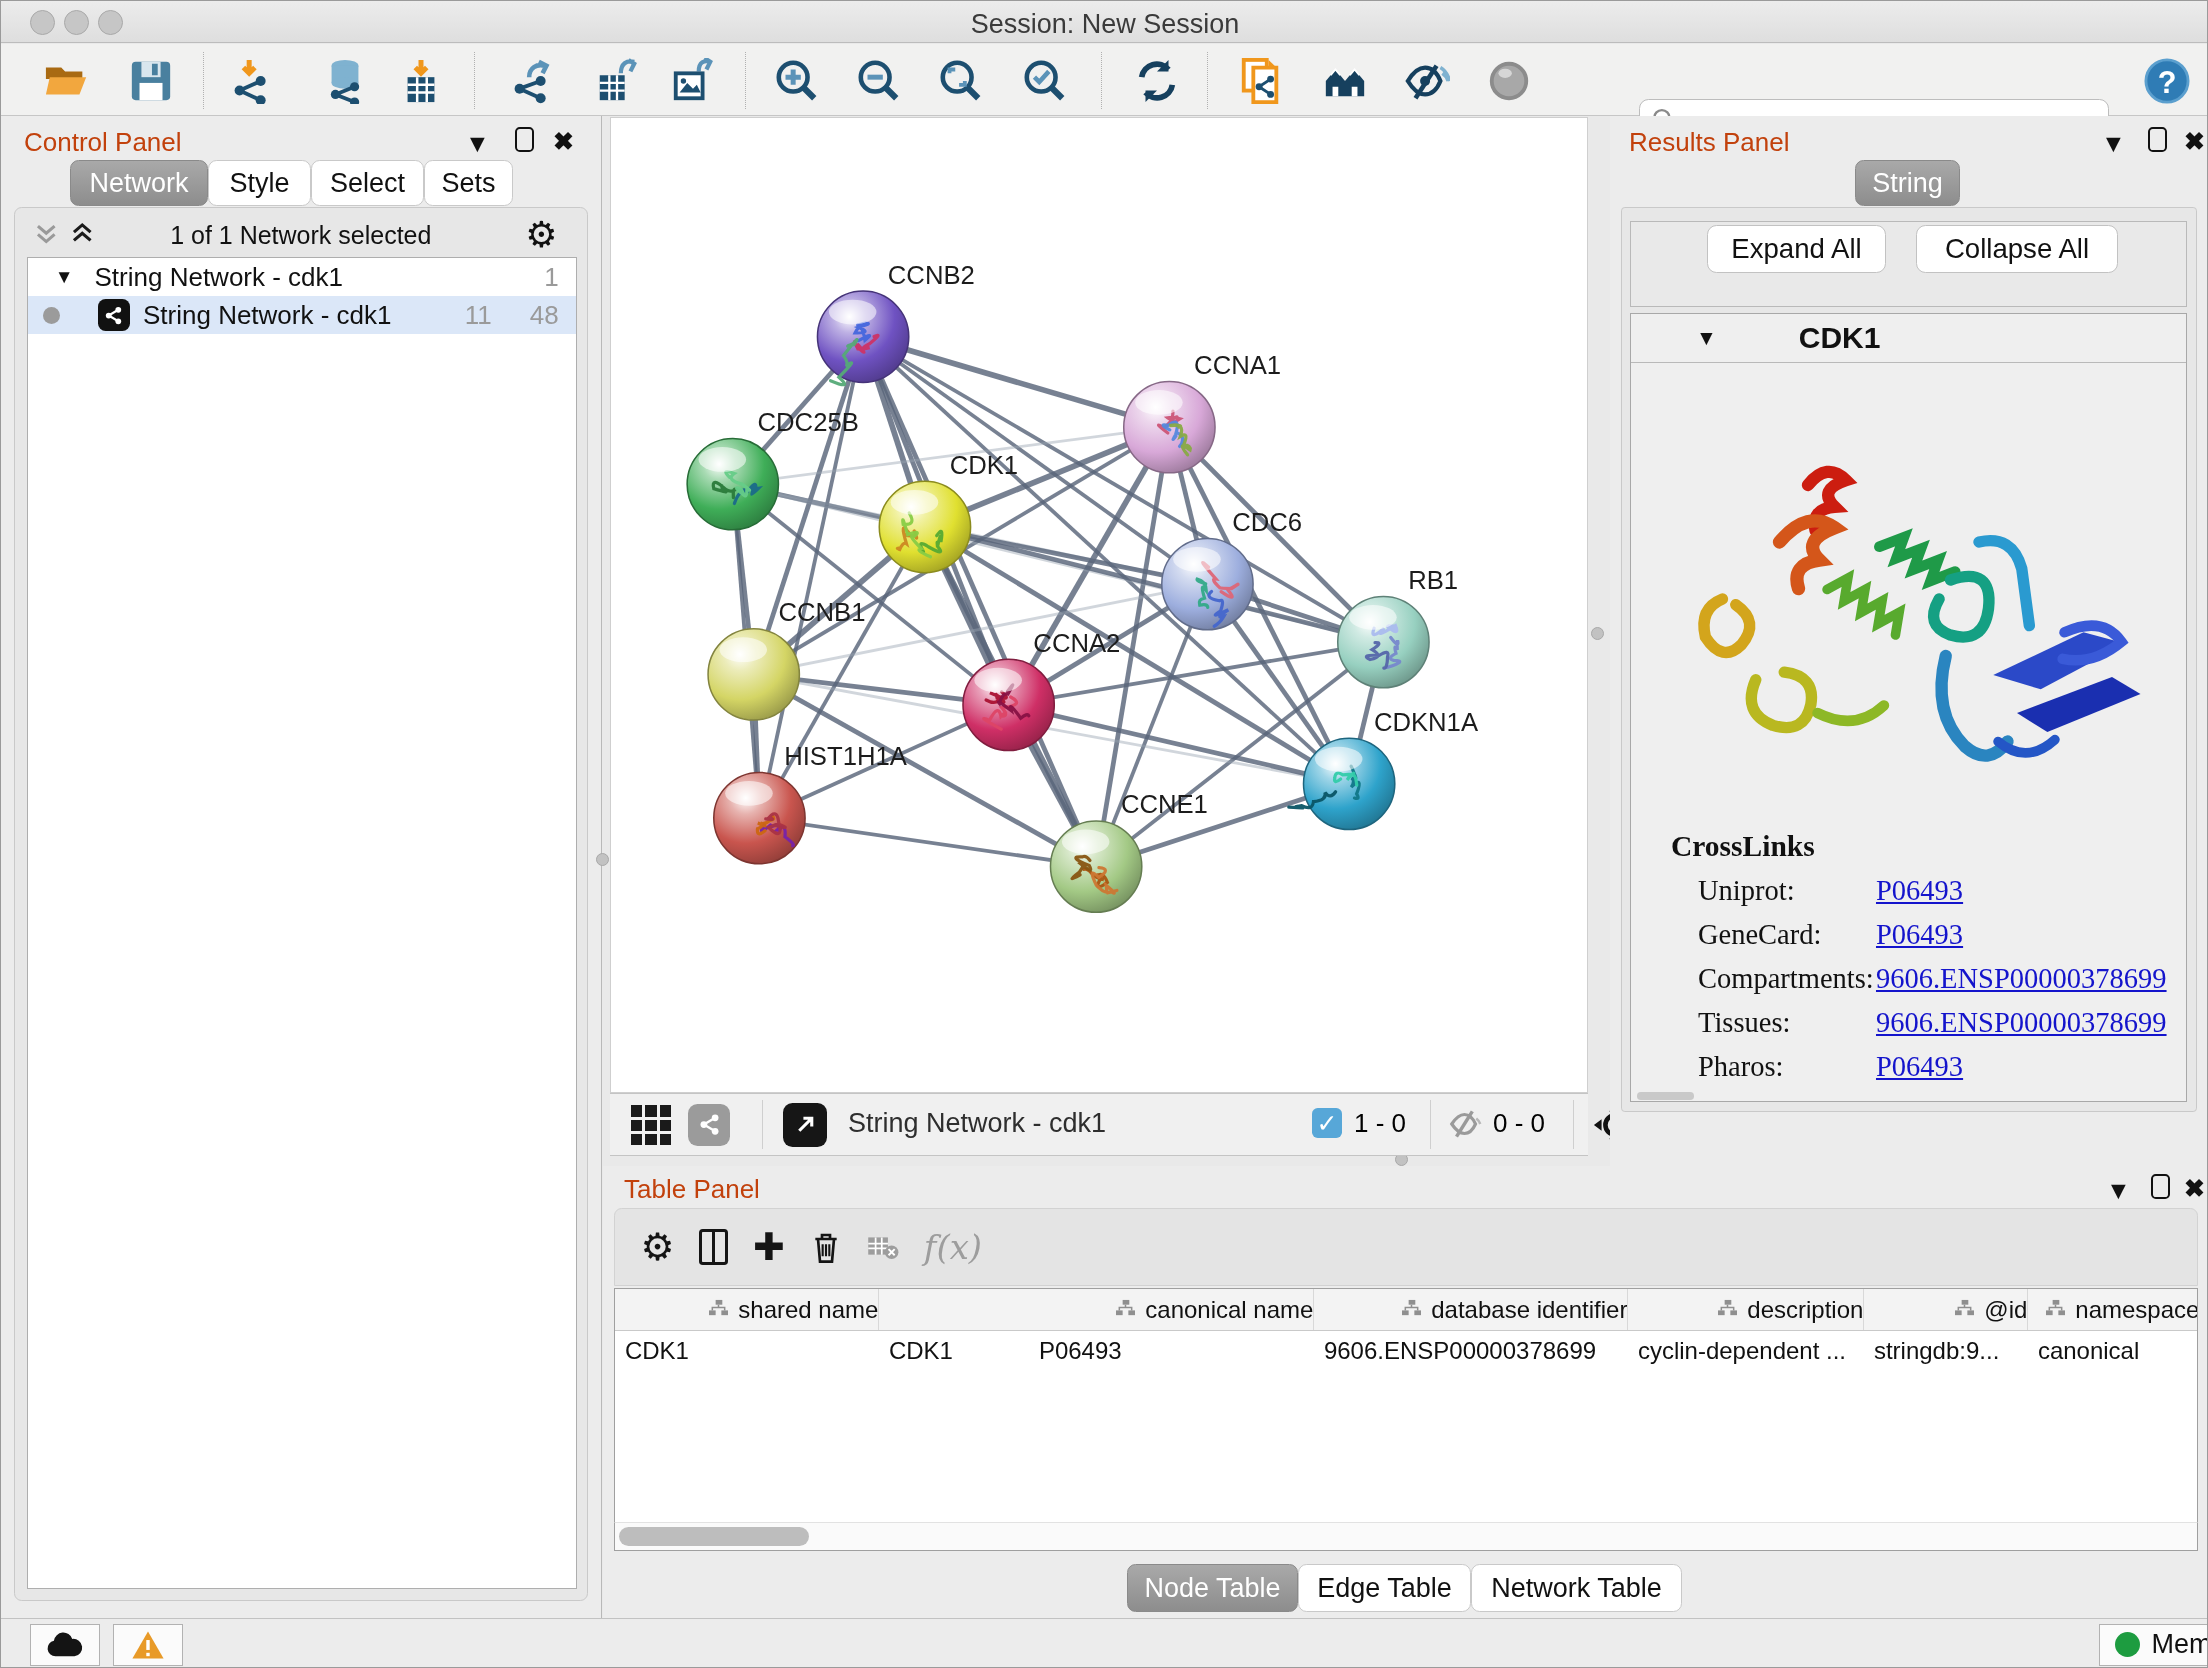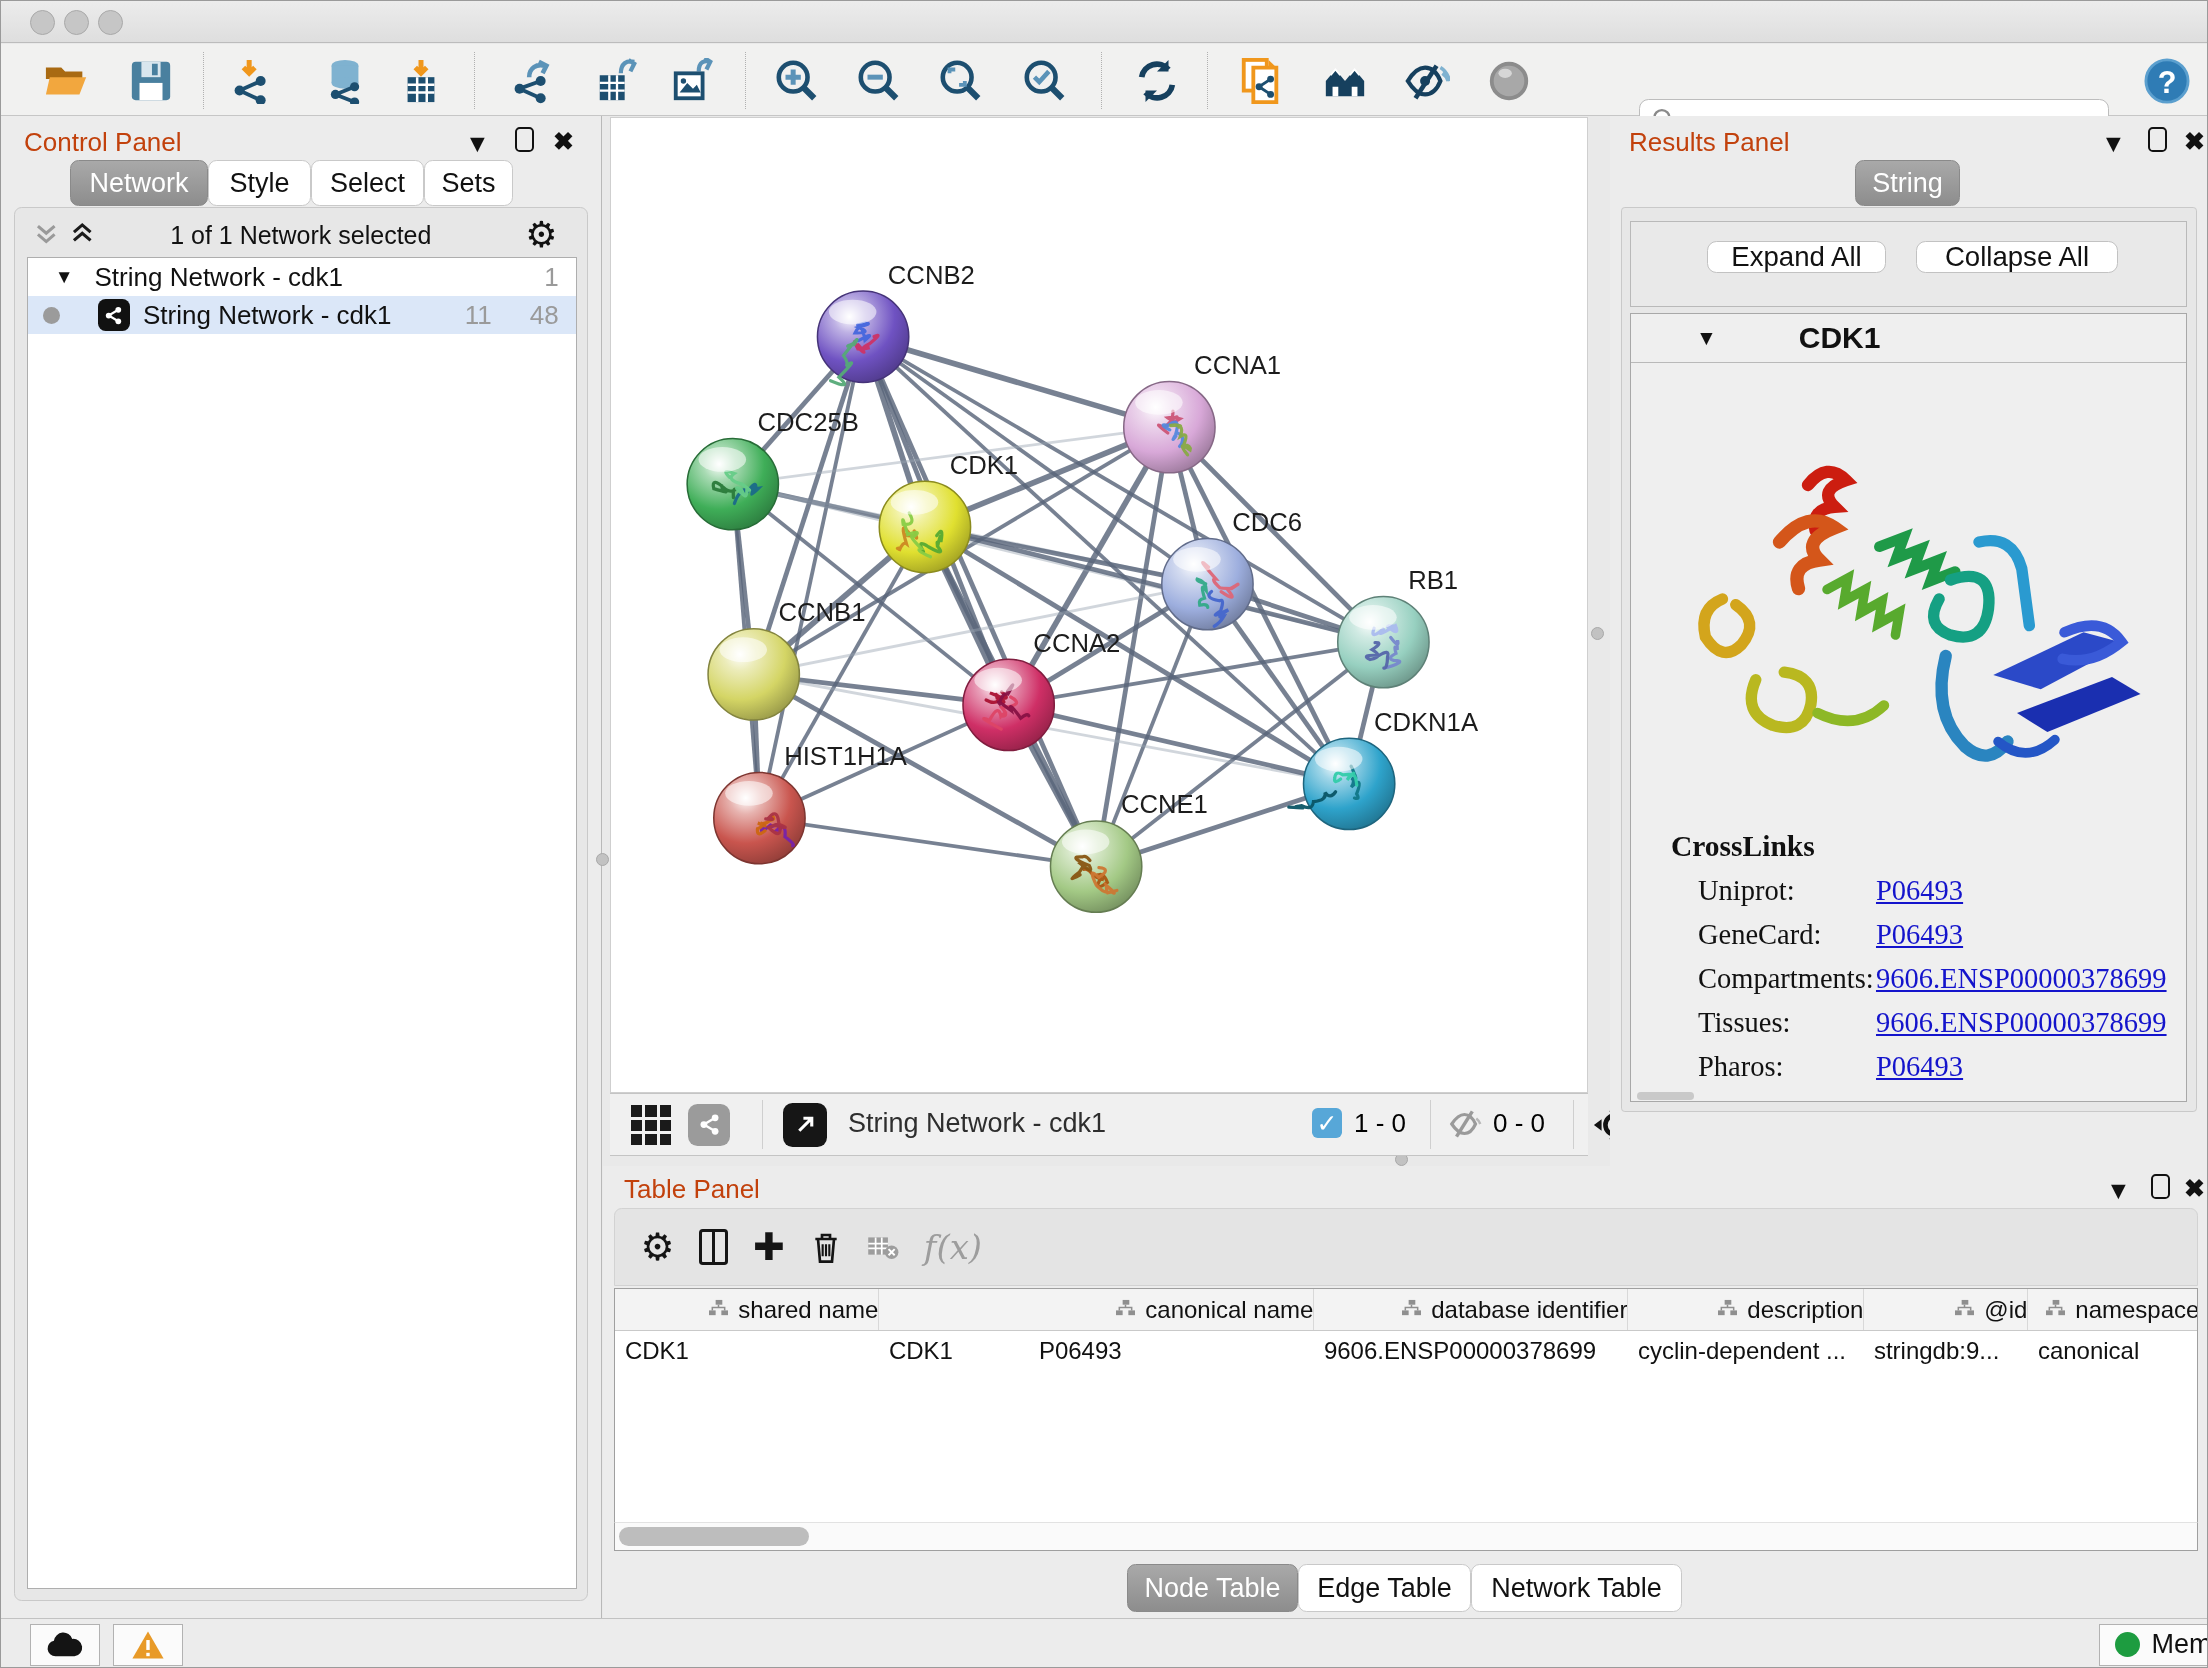--- a/index.html
+++ b/index.html
@@ -70,21 +70,21 @@
   .nt-num { font-size:26px; color:#000000; }
   .divider-dot { width:13.3px; height:13.3px; border-radius:50%; background:#c2c2c2;
                  border:1px solid #a8a8a8; }
 
   
   #results-panel { left:1609px; top:115px; width:599px; height:1050px; background:#ececec; }
   #rp-inner { left:11.4px; top:91px; width:576px; height:905px; background:#e7e7e7;
               border:1px solid #c9c9c9; border-radius:3.8px; }
   #rp-buttons { left:7.6px; top:13.3px; width:557px; height:86px; background:#e9e9e9;
                 border:1px solid #b9b9b9; }
-  .rp-btn { position:absolute; top:19px; height:32px; background:#fff;
+  .rp-btn { position:absolute; top:3px; height:48px; background:#fff;
     border:1px solid #c2c2c2; border-radius:9.5px; font-size:27.6px; display:flex;
     align-items:center; justify-content:center; }
   #rp-content { left:7.6px; top:105px; width:557px; height:789px; background:#efefef;
                 border:1px solid #a8a8a8; }
   #gene-header { height:49px; border-bottom:1px solid #b9b9b9; display:flex;
                  align-items:center; }
   #gene-name { font-size:30px; font-weight:bold; }
   #gene-desc { font-size:27px; padding:11.4px 0 0 32px; }
   .serif { font-family:"Liberation Serif","DejaVu Serif",serif; }
   #crosslinks-title { font-size:29.5px; font-weight:bold; }
@@ -130,20 +130,21 @@
 </style>
 </head>
 <body>
 
 <div id="app">
 
   <div id="titlebar" class="abs">
     <span class="tl abs" style="left:28.5px"></span>
     <span class="tl abs" style="left:63px"></span>
     <span class="tl abs" style="left:97px"></span>
+    <div id="win-title" class="abs">Session: New Session</div>
   </div>
 
   <div id="toolbar" class="abs">
     <span class="tbi" style="left:42px">
       <svg viewBox="0 0 24 24">
           <path d="M1 5h8l2 2h9v4H1z" fill="#a96a12"></path>
           <path d="M3 10h19l-3.5 9H1z" fill="#f2a73e"></path>
         </svg>
       </span>
     <span class="tbi" style="left:126px">

